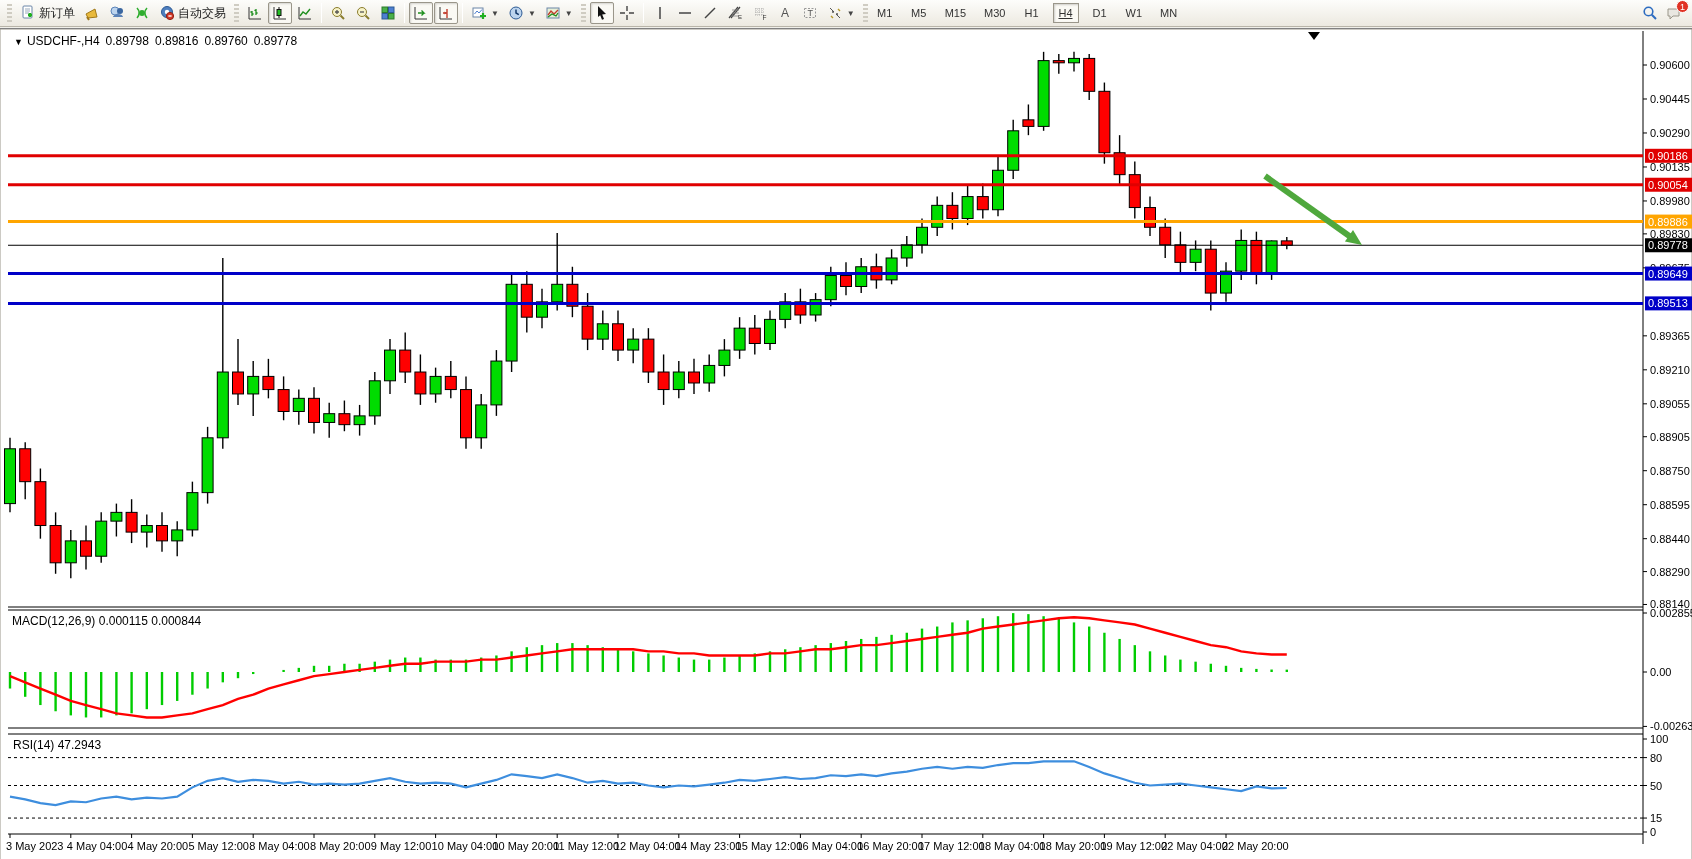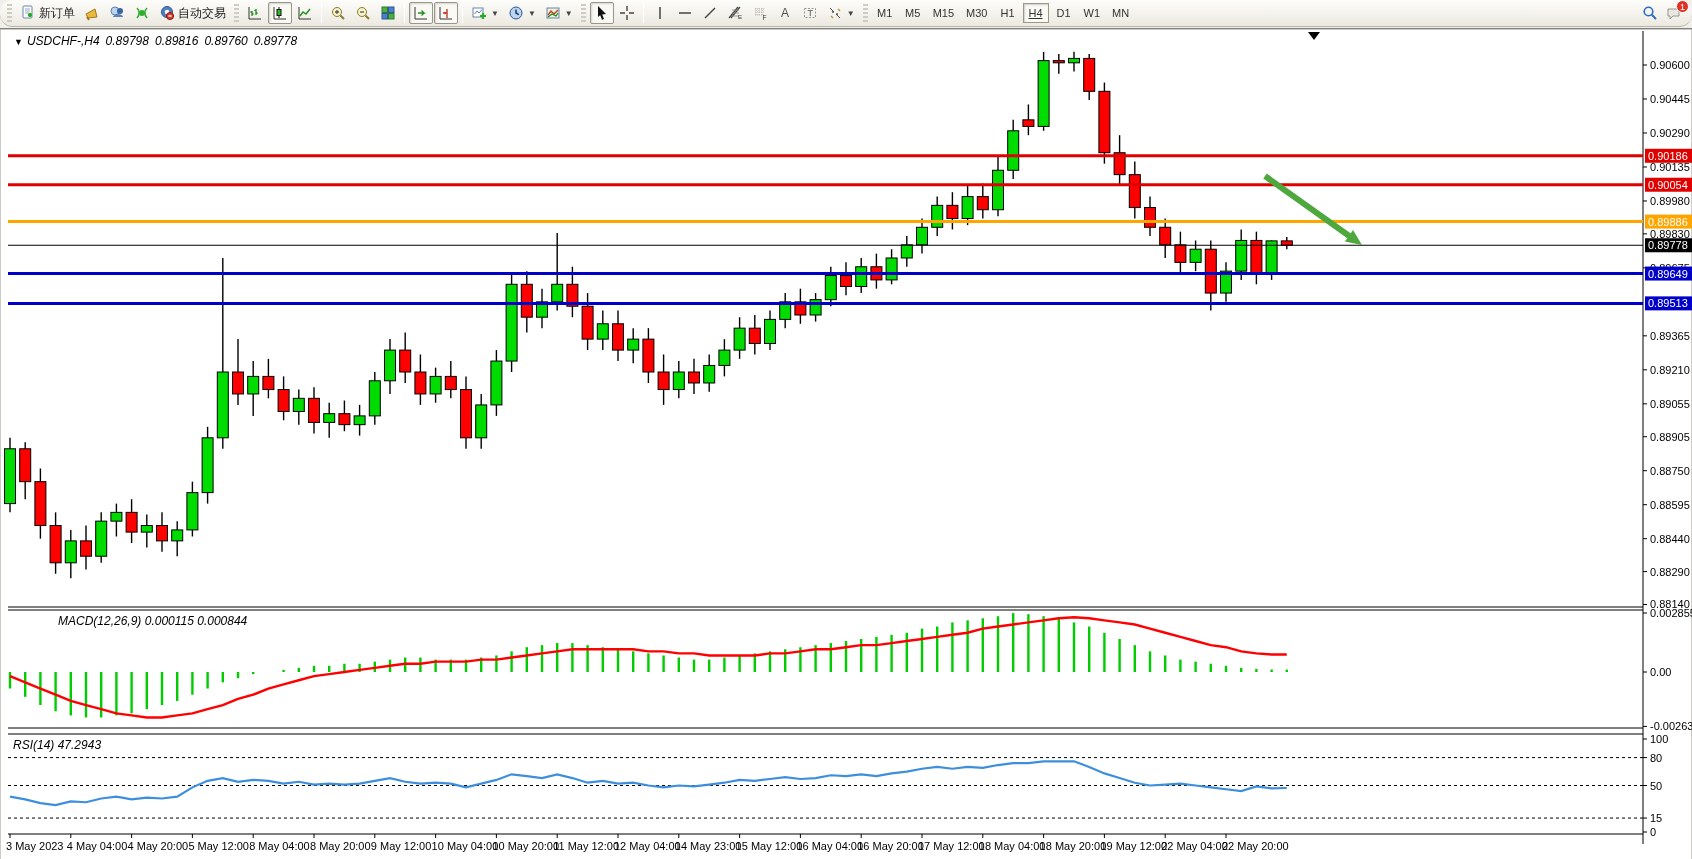--- a/index.html
+++ b/index.html
@@ -1,21 +1,21 @@
 <!DOCTYPE html>
 <html><head>
 <meta charset="utf-8">
 <style>
   * { margin:0; padding:0; box-sizing:border-box; }
   html,body { width:1692px; height:859px; font-family:"Liberation Sans",sans-serif; background:#f0efe9; overflow:hidden; }
 
   
   .toolbar { position:absolute; left:0; top:0; width:1692px; height:27px;
     background:linear-gradient(#fdfdfb,#ece9e0); border-bottom:1px solid #b8b4a8;
-    display:flex; align-items:center; padding:0 4px; gap:1px;border-radius:13px; }
+    display:flex; align-items:center; padding:0 4px; gap:1px; }
   .tb-grip { width:5px; height:18px; margin:0 3px;
     background:repeating-linear-gradient(180deg,#cfccc2 0 2px,transparent 2px 4px); }
   .tb-sep { width:1px; height:20px; background:#c8c4b8; border-right:1px solid #fff; margin:0 3px; }
   .tb-btn { height:22px; min-width:24px; display:flex; align-items:center; justify-content:center;
     gap:3px; padding:0 3px; border:1px solid transparent; border-radius:2px; font-size:12px; color:#222; }
   .tb-btn.pressed { border:1px solid #9a968a; background:#faf9f4;
     box-shadow:inset 1px 1px 2px rgba(0,0,0,.15); }
   .tb-btn .caret { font-size:8px; color:#444; margin-left:1px; }
   .tf-btn { height:20px; min-width:26px; text-align:center; font-size:11px; color:#333;
     display:flex; align-items:center; justify-content:center; padding:0 4px;
@@ -27,26 +27,26 @@
     text-align:center; border:1px solid #fff; }
   .icon16 { width:16px; height:16px; display:block; }
 
   
   .chart-window { position:absolute; left:0; top:28px; width:1692px; height:831px;
     background:#fff; border-top:1px solid #808080; }
   .left-edge { position:absolute; left:0; top:0; width:8px; height:831px;
     background:#e9e7e1; border-right:1px solid #bdbab0; }
   #chart-svg { position:absolute; left:0; top:0; }
 
-  .overlay-label { position:absolute; font-size:12px; color:#000; white-space:nowrap;font-style:italic; }
+  .overlay-label { position:absolute; font-size:12px; color:#000; white-space:nowrap; }
   .overlay-label b { font-weight:normal; }
   #main-title { left:14px; top:5px; }
   #main-title .tri { font-size:9px; color:#000; margin-right:4px; cursor:pointer; }
   #main-title span.num { margin-left:6px; }
-  #macd-label { left:12px; top:585px;margin-left:46px; }
+  #macd-label { left:12px; top:585px; }
   #rsi-label  { left:13px; top:709px; }
 </style>
 </head>
 <body>
 
 <div class="toolbar">
   <div class="tb-grip"></div>
 
   <div class="tb-btn">
     <svg class="icon16" viewBox="0 0 16 16">
@@ -237,21 +237,21 @@
     <svg class="icon16" viewBox="0 0 16 16">
       <path d="M3 3 l4 4 M7 7 l-1.5 .4 .4 -1.5 Z" stroke="#555" fill="#555"></path>
       <path d="M13 13 l-4 -4 M9 9 l1.5 -.4 -.4 1.5 Z" stroke="#555" fill="#555"></path>
       <path d="M11 4 l2 2 M4 11 l2 2" stroke="#b89a2a" stroke-width="1.4"></path>
     </svg>
     <span class="caret">▼</span>
   </div>
 
   <div class="tb-grip"></div>
 
-  <div id="timeframe-bar" style="display:flex;gap:2px;align-items:flex-end;">
+  <div id="timeframe-bar" style="display:flex;gap:8px;align-items:flex-end;">
       <div class="tf-btn">M1</div>
       <div class="tf-btn">M5</div>
       <div class="tf-btn">M15</div>
       <div class="tf-btn">M30</div>
       <div class="tf-btn">H1</div>
       <div class="tf-btn active">H4</div>
       <div class="tf-btn">D1</div>
       <div class="tf-btn">W1</div>
       <div class="tf-btn">MN</div>
     </div>

